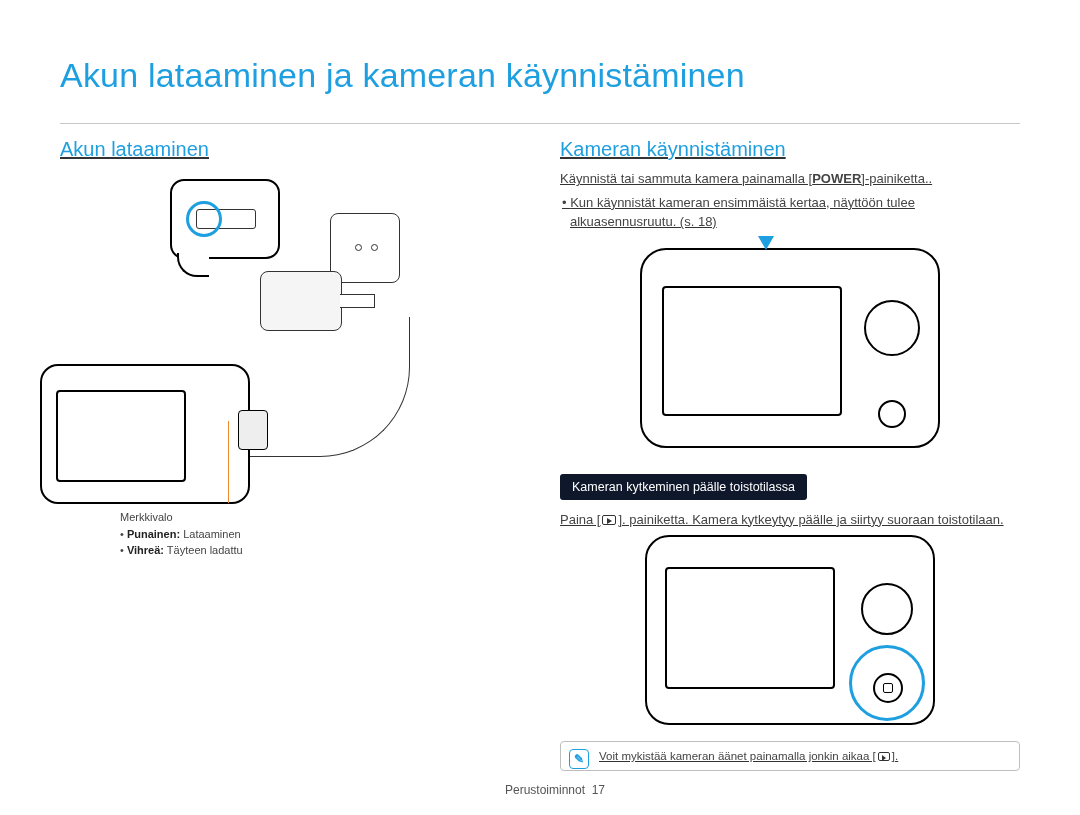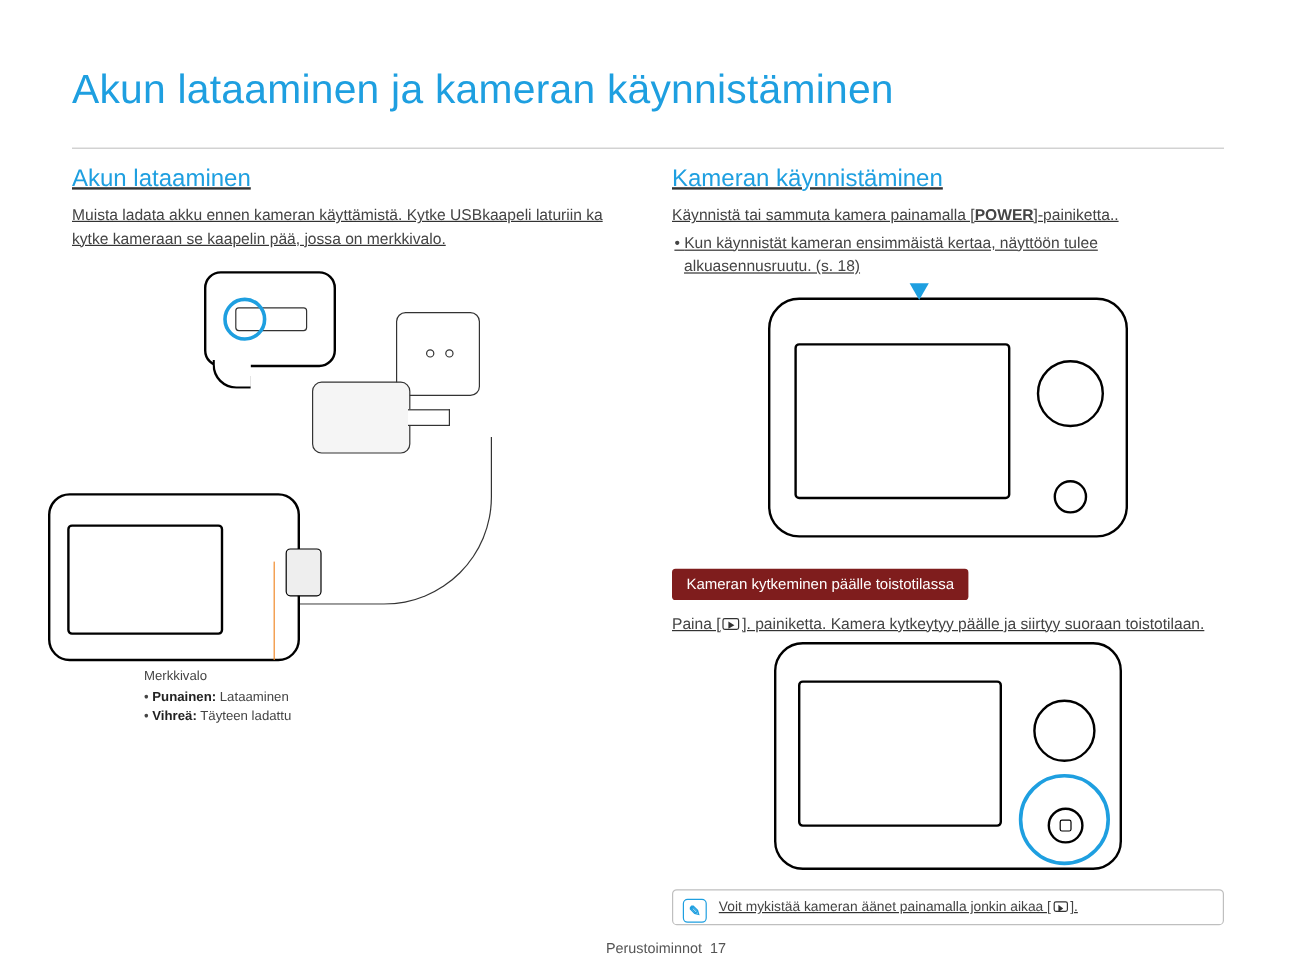--- a/index.html
+++ b/index.html
@@ -172,21 +172,21 @@
     position:absolute; left:116px; top:-14px;
     display:flex; flex-direction:column; align-items:center;
   }
   .pwr-arrow .head {
     width:0; height:0;
     border-left:8px solid transparent;
     border-right:8px solid transparent;
     border-top:14px solid #1E9FE0;
   }
   .dark-band {
-    background:#7f1d1d;
+    background:#0f172a;
     color:#fff;
     font-size:12.5px;
     padding:6px 12px;
     border-radius:3px;
     display:inline-block;
     margin: 6px 0 10px 0;
     text-align: center;
   }
   .play-icon {
     display:inline-block;
@@ -268,21 +268,20 @@
 <body>
 
 <div class="page">
   <div class="main-title">Akun lataaminen ja kameran käynnistäminen</div>
   <hr class="divider">
 
   <div class="columns">
 
     <div class="col">
       <div class="section-title">Akun lataaminen</div>
-      <div class="body-text">Muista ladata akku ennen kameran käyttämistä. Kytke USBkaapeli laturiin ka kytke kameraan se kaapelin pää, jossa on merkkivalo.</div>
 
       <div class="charge-illustration">
         <div class="usb-bubble">
           <div class="usb-plug"></div>
           <div class="usb-ring"></div>
         </div>
         <div class="wall-socket">
           <div class="dot"></div>
             <div class="dot dot2"></div>
         </div>

